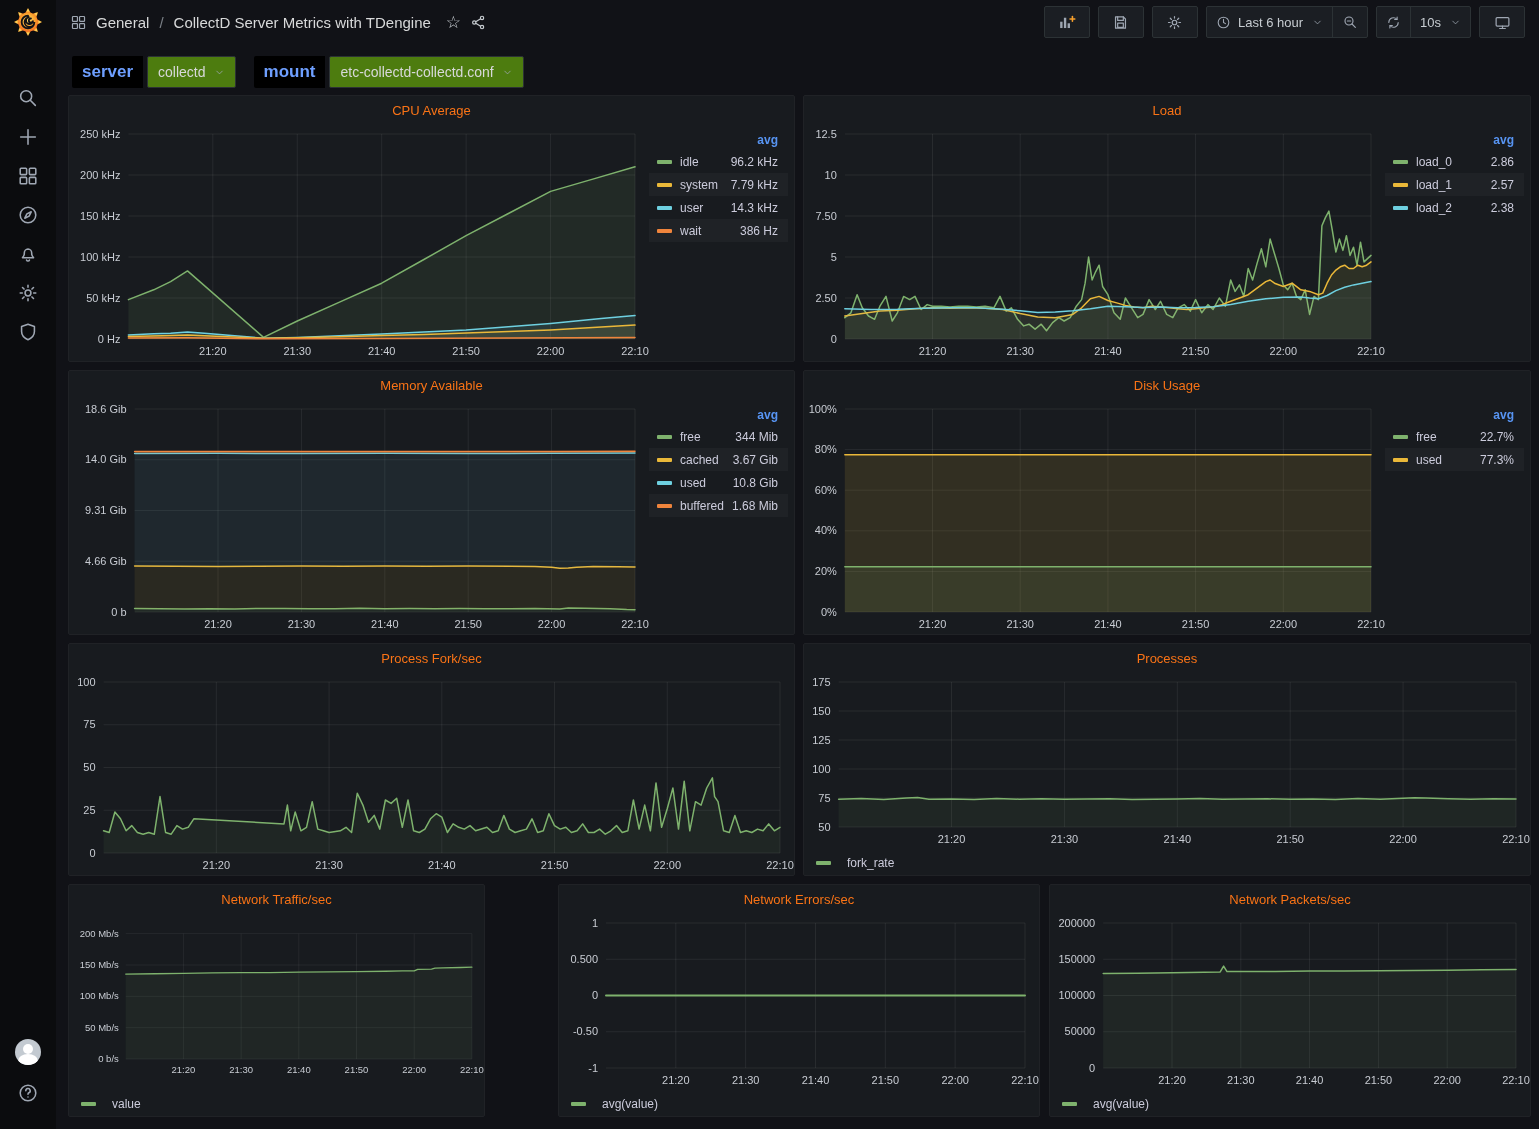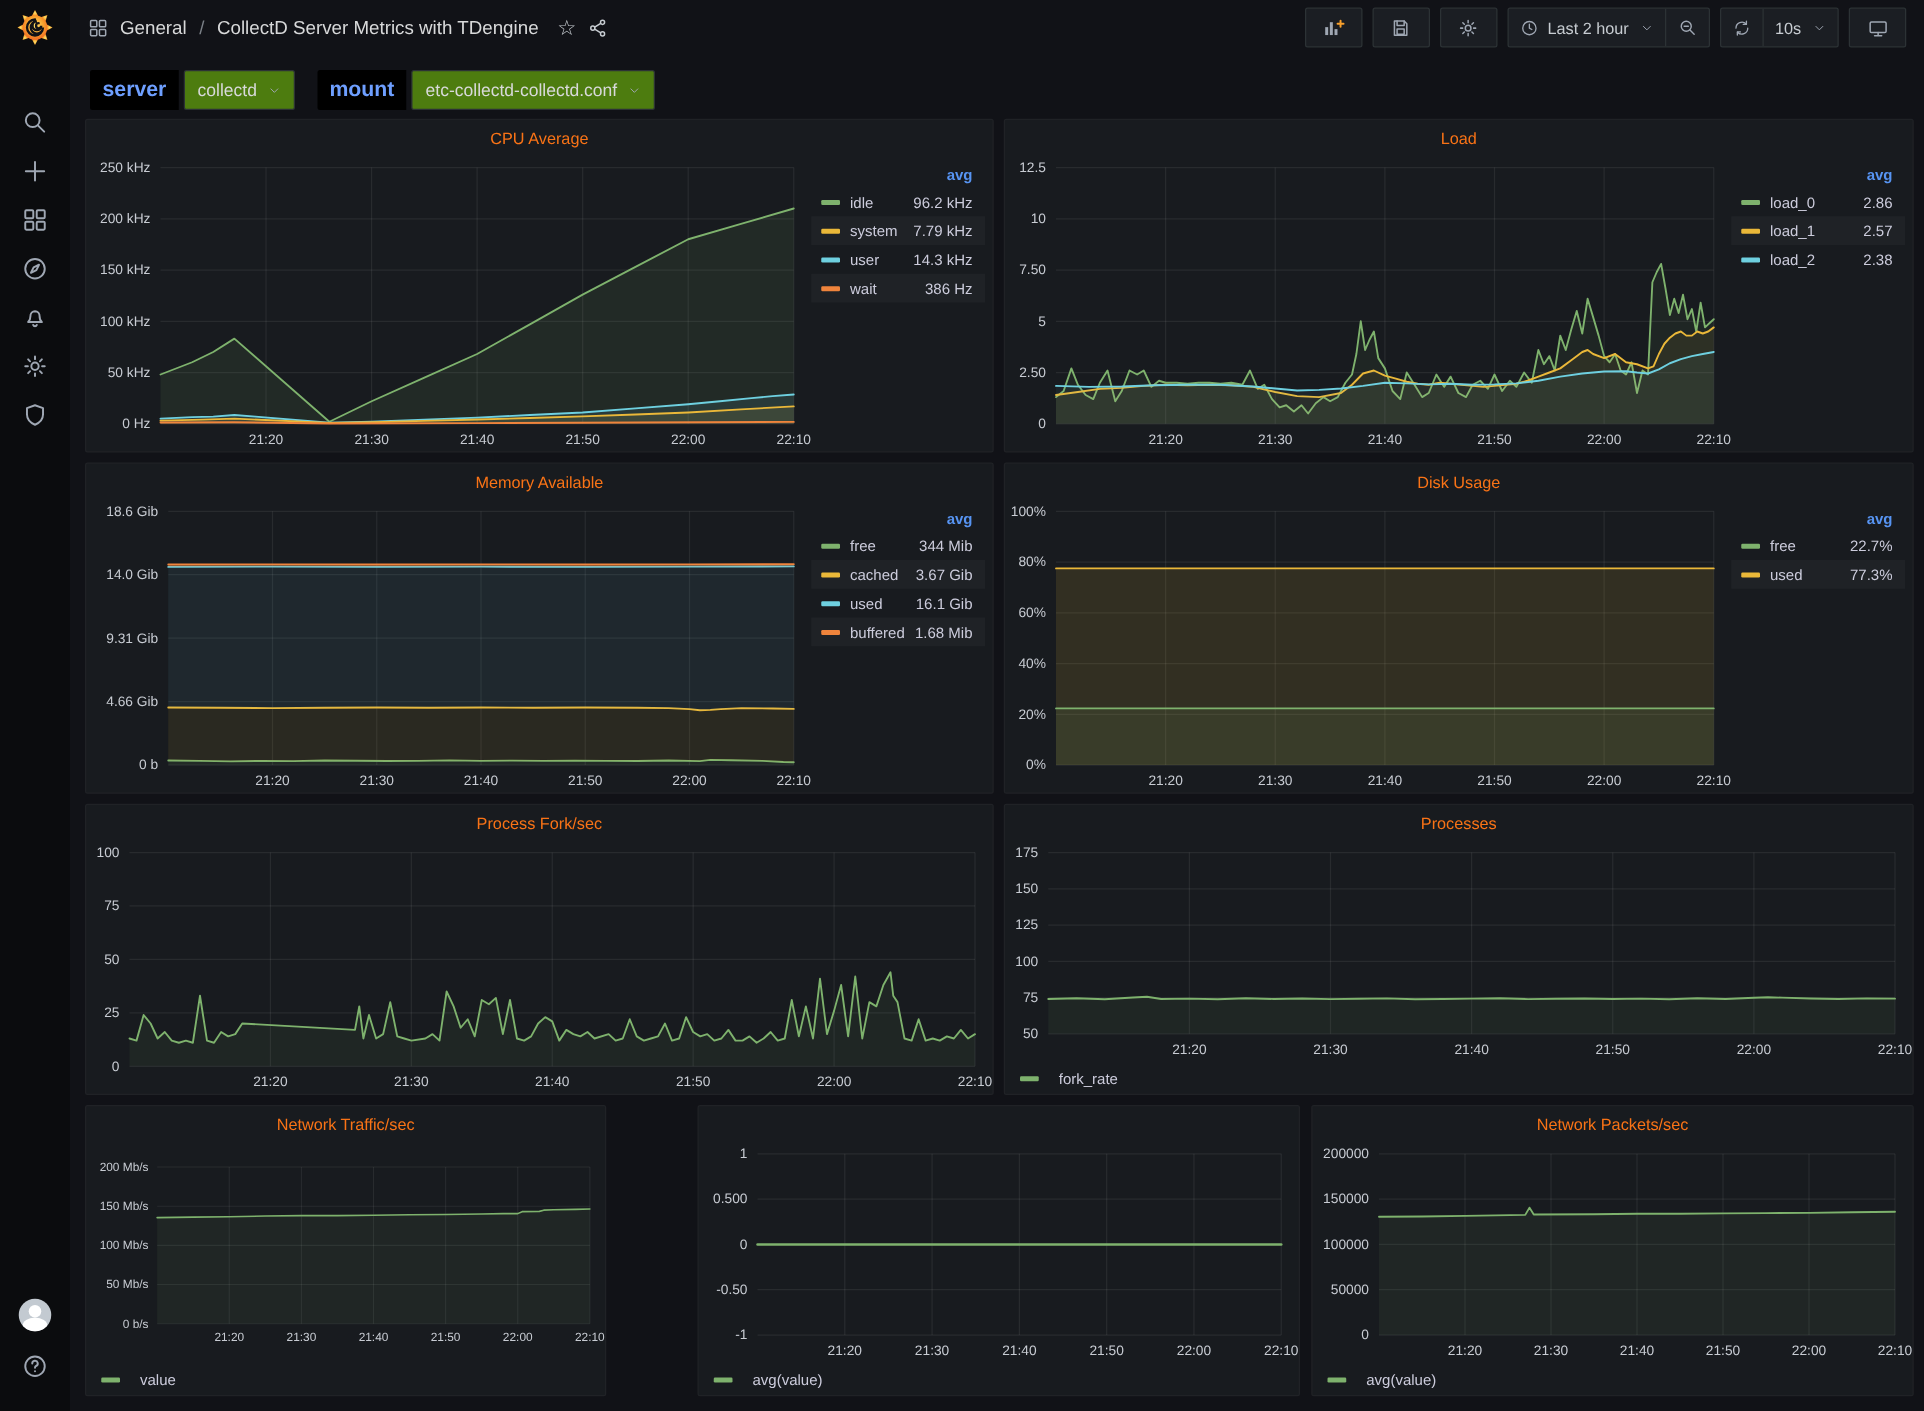--- a/index.html
+++ b/index.html
@@ -193,21 +193,21 @@
           <circle cx="12" cy="12" r="3.2"></circle>
           <path d="M12 3.5v2.3M12 18.2v2.3M3.5 12h2.3M18.2 12h2.3M6 6l1.7 1.7M16.3 16.3 18 18M18 6l-1.7 1.7M7.7 16.3 6 18"></path>
         </svg>
     </div>
     <div class="btn-group">
       <div class="seg">
         <svg width="15" height="15" viewBox="0 0 24 24">
             <circle cx="12" cy="12" r="8.5"></circle>
             <polyline points="12 7 12 12 15.2 13.8"></polyline>
           </svg>
-        <span>Last 2 hour</span>
+        <span>Last 6 hour</span>
         <svg class="chev" width="11" height="11" viewBox="0 0 24 24">
             <polyline points="6 9 12 15 18 9"></polyline>
           </svg>
       </div>
       <div class="seg">
         <svg width="16" height="16" viewBox="0 0 24 24">
             <circle cx="10.5" cy="10.5" r="6"></circle>
             <line x1="15" y1="15" x2="20" y2="20"></line>
             <line x1="8" y1="10.5" x2="13" y2="10.5"></line>
           </svg>
@@ -425,21 +425,21 @@
             <span class="lval">344 Mib</span>
           </div>
           <div class="lr">
             <span class="dash" style="background:#EAB839"></span>
             <span class="lname">cached</span>
             <span class="lval">3.67 Gib</span>
           </div>
           <div class="lr">
             <span class="dash" style="background:#6ED0E0"></span>
             <span class="lname">used</span>
-            <span class="lval">16.1 Gib</span>
+            <span class="lval">10.8 Gib</span>
           </div>
           <div class="lr">
             <span class="dash" style="background:#EF843C"></span>
             <span class="lname">buffered</span>
             <span class="lval">1.68 Mib</span>
           </div>
         </div>
       </div>
     </div>
 </div>
@@ -590,20 +590,21 @@
         <polygon points="65.6,56.8 99.0,56.4 132.3,56.0 165.7,55.3 199.1,55.0 232.4,55.0 265.8,54.6 299.2,54.2 332.5,53.9 365.9,53.5 385.9,53.1 399.3,53.1 403.3,51.3 419.3,51.0 423.3,49.9 432.6,49.5 452.7,49.2 466.0,48.8 466.0,155 65.6,155" fill="#7EB26D" fill-opacity="0.08" stroke="none"></polygon>
         <polyline points="65.6,56.8 99.0,56.4 132.3,56.0 165.7,55.3 199.1,55.0 232.4,55.0 265.8,54.6 299.2,54.2 332.5,53.9 365.9,53.5 385.9,53.1 399.3,53.1 403.3,51.3 419.3,51.0 423.3,49.9 432.6,49.5 452.7,49.2 466.0,48.8" fill="none" stroke="#7EB26D" stroke-width="1.5" stroke-linejoin="round" stroke-linecap="round"></polyline>
       </svg>
       <div class="legend-bottom">
         <span class="dash" style="background:#7EB26D"></span>
         <span class="lname">value</span>
       </div>
     </div>
 </div>
 <div class="panel" id="panel-7" style="left:558px;top:884px;width:482px;height:233px">
+  <div class="panel-title">Network Errors/sec</div>
   <div class="panel-body">
       <svg width="480" height="177" viewBox="0 0 480 177" style="font-family:'Liberation Sans',sans-serif">
         <line x1="47" y1="155" x2="466" y2="155" stroke="rgba(255,255,255,0.07)" stroke-width="1"></line>
         <text x="39" y="158.5" text-anchor="end" font-size="11" fill="#c8ccd3">-1</text>
         <line x1="47" y1="118.75" x2="466" y2="118.75" stroke="rgba(255,255,255,0.07)" stroke-width="1"></line>
         <text x="39" y="122.25" text-anchor="end" font-size="11" fill="#c8ccd3">-0.50</text>
         <line x1="47" y1="82.5" x2="466" y2="82.5" stroke="rgba(255,255,255,0.07)" stroke-width="1"></line>
         <text x="39" y="86" text-anchor="end" font-size="11" fill="#c8ccd3">0</text>
         <line x1="47" y1="46.25" x2="466" y2="46.25" stroke="rgba(255,255,255,0.07)" stroke-width="1"></line>
         <text x="39" y="49.75" text-anchor="end" font-size="11" fill="#c8ccd3">0.500</text>

